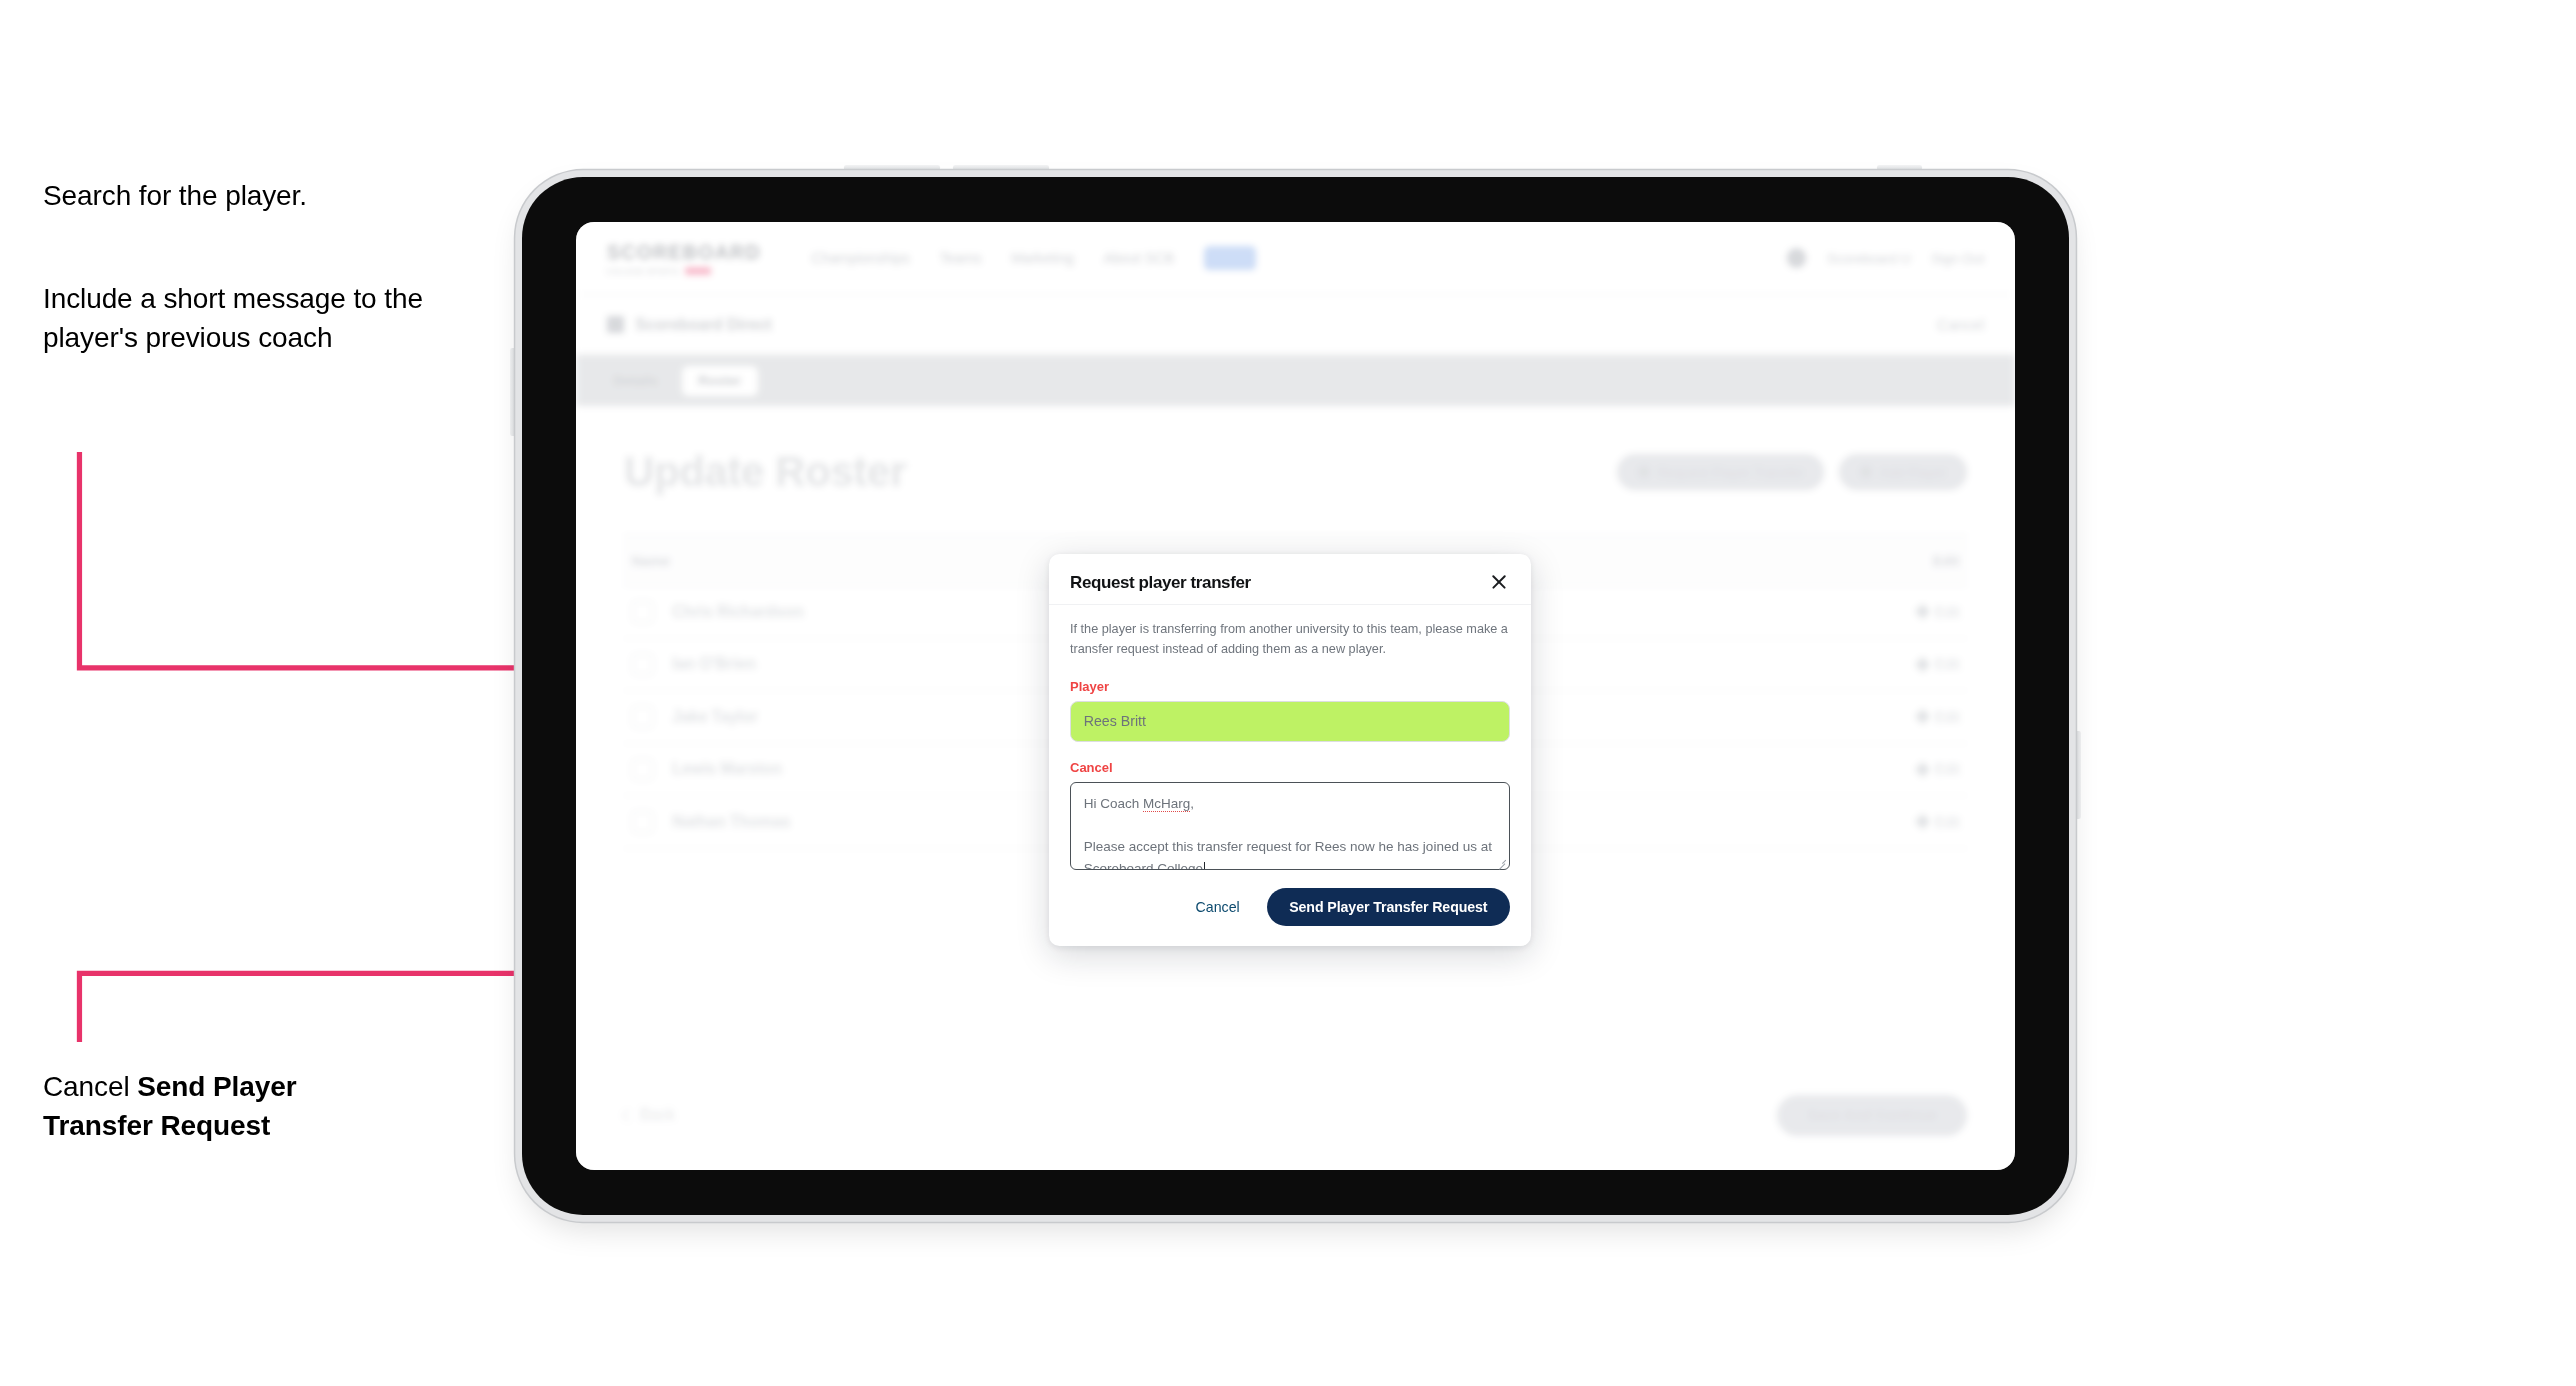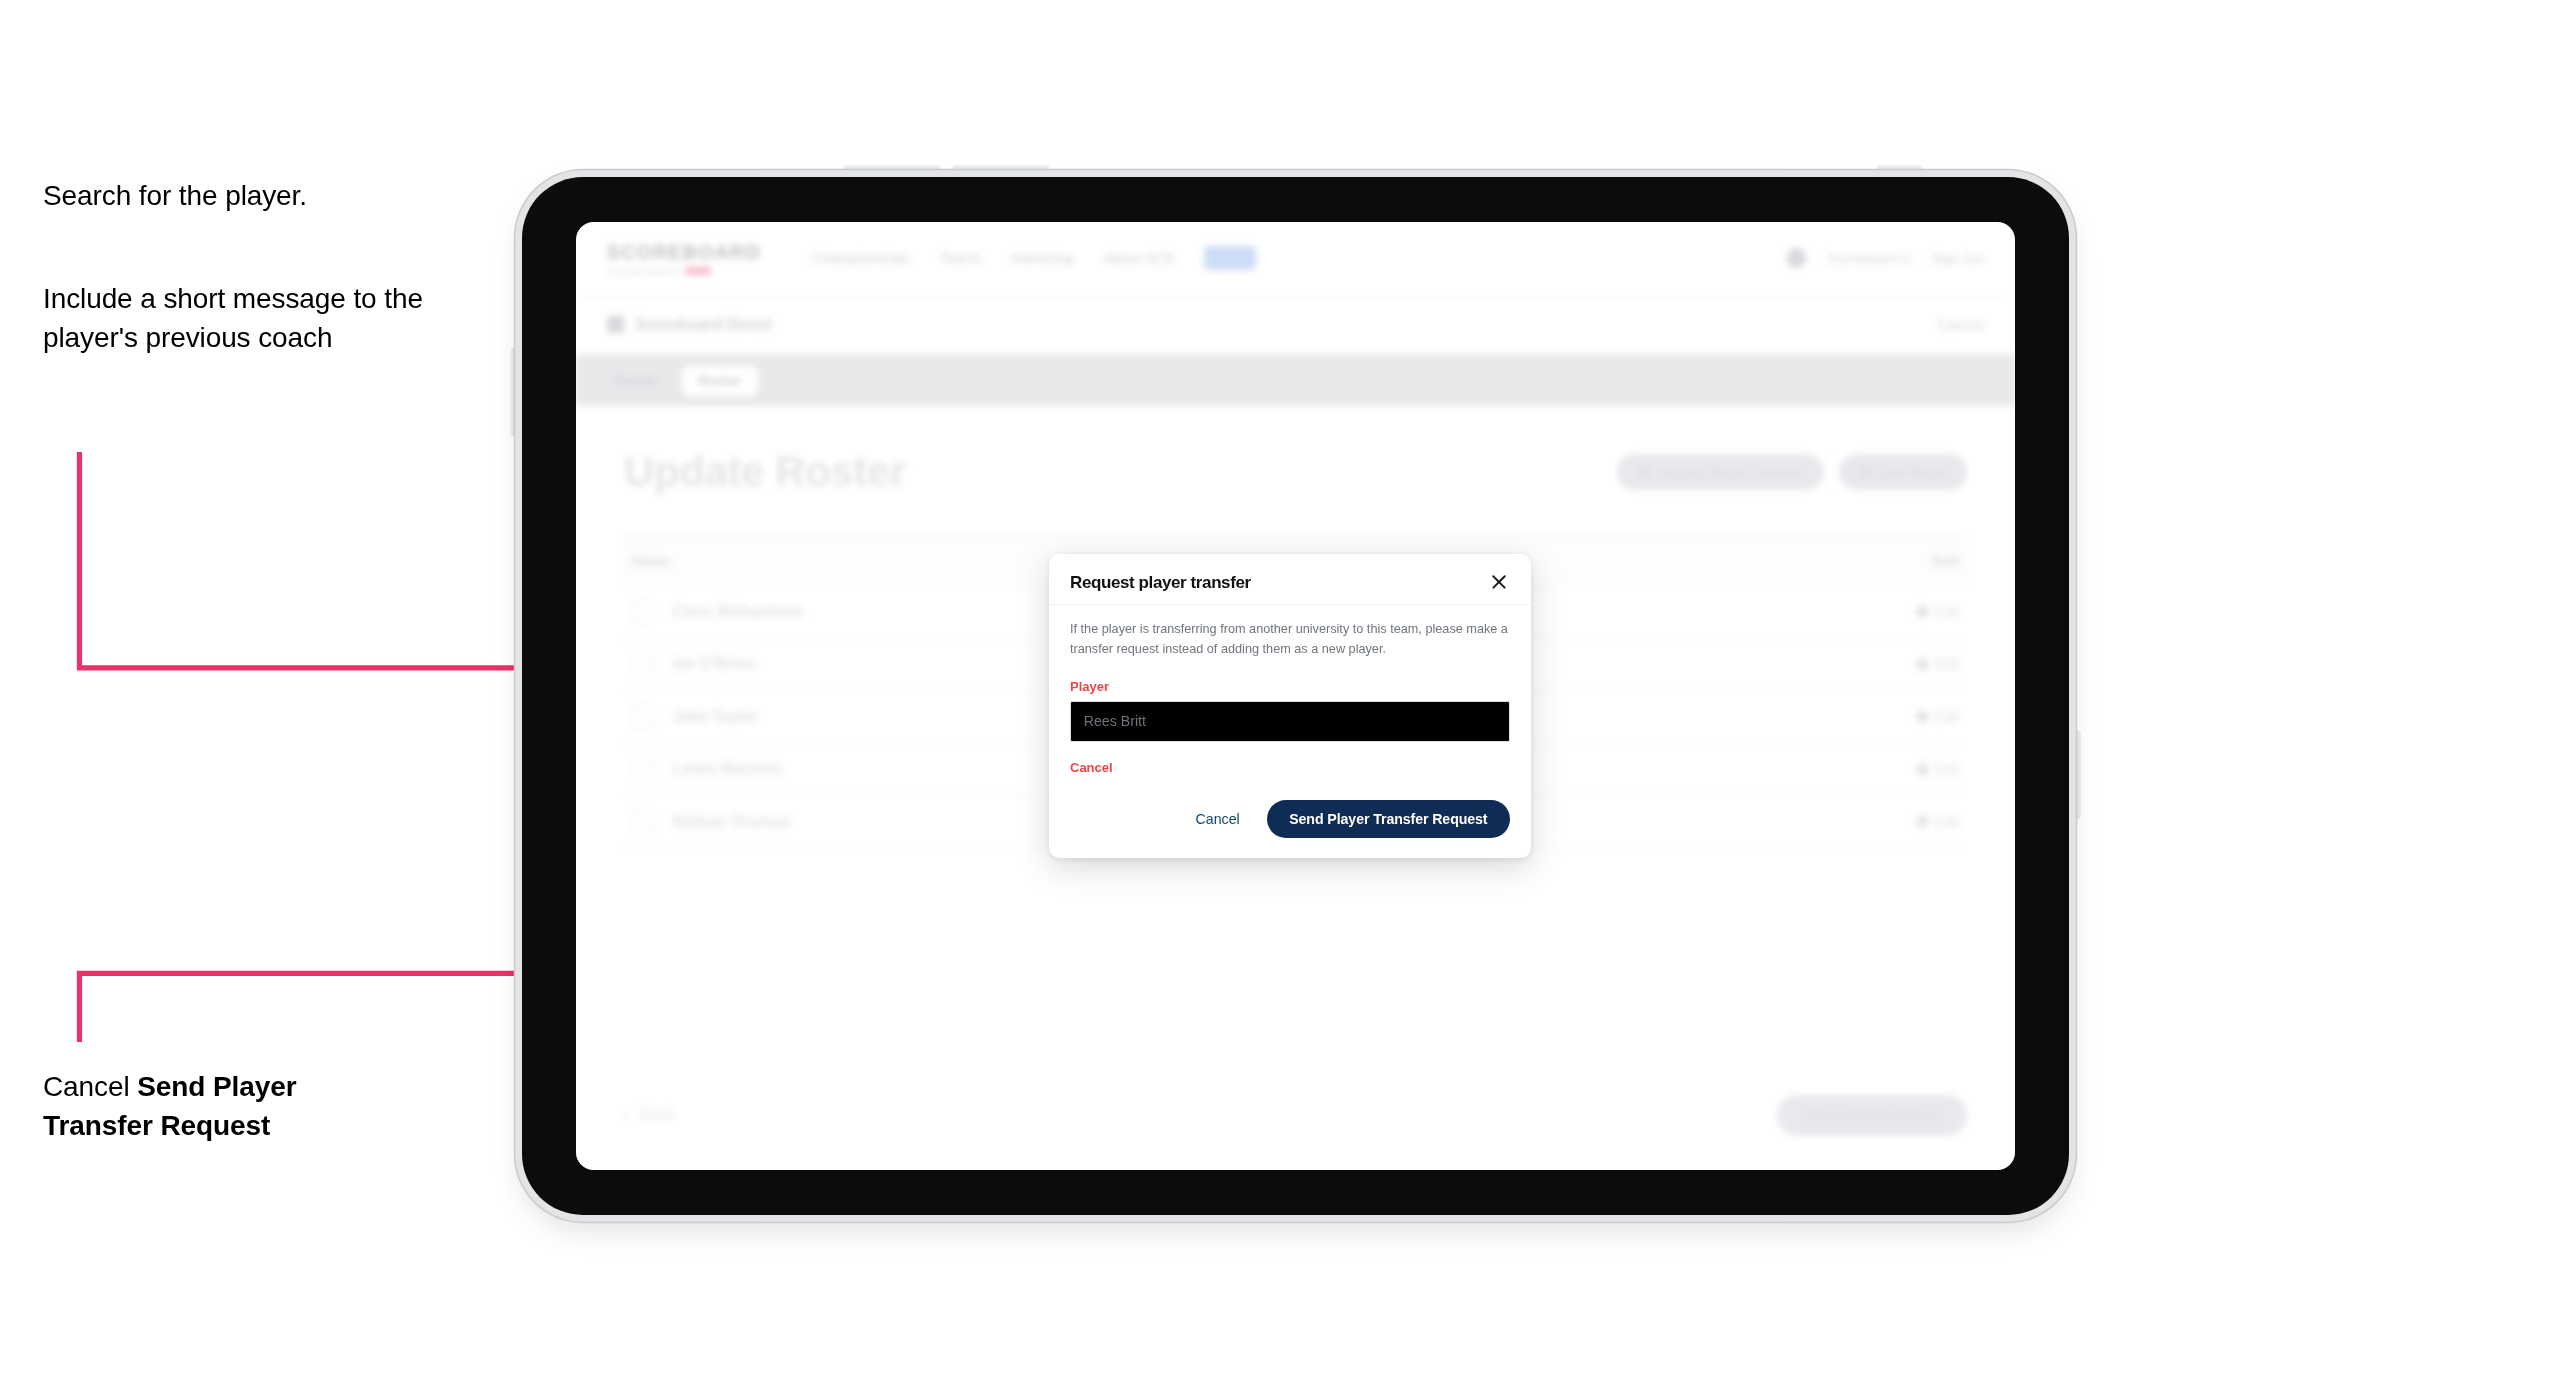--- a/index.html
+++ b/index.html
@@ -344,23 +344,23 @@
   .field-label {
     font-size: 13px;
     font-weight: 700;
     color: #ef4444;
     margin-bottom: 7.5px;
     display: block;
   }
   .text-input {
     width: 100%;
     box-sizing: border-box;
-    background: #000000;
+    background: #bef264;
     border: 0.7px solid #dcdee1;
-    border-radius: 2px;
+    border-radius: 8px;
     padding: 11.2px 12.7px;
     font-size: 14.2px;
     color: #6d737b;
     font-family: "Liberation Sans", sans-serif;
     outline: none;
     margin-bottom: 18px;
   }
   .textarea {
     width: 100%;
     box-sizing: border-box;
@@ -584,20 +584,27 @@
         <div class="modal-close"></div>
       </div>
 
       <div class="modal-body">
         <p class="modal-desc">If the player is transferring from another university to this team, please make a transfer request instead of adding them as a new player.</p>
 
         <label class="field-label">Player</label>
         <input class="text-input" type="text" value="Rees Britt" style="">
 
         <label class="field-label">Cancel</label>
+        <div class="ta-wrap">
+          <div class="textarea" contenteditable="false" style=""><span>Hi Coach </span><span class="misspell">McHarg</span><span>,</span><br><br><span>Please accept this transfer request for Rees now he has joined us at Scoreboard College</span><span class="caret"></span></div>
+          <span class="ta-grip">
+              <i></i>
+              <i></i>
+            </span>
+        </div>
       </div>
 
       <div class="modal-foot">
         <button class="btn-cancel">Cancel</button>
         <button class="btn-primary">Send Player Transfer Request</button>
       </div>
     </div>
 
   </div>
 </div>

